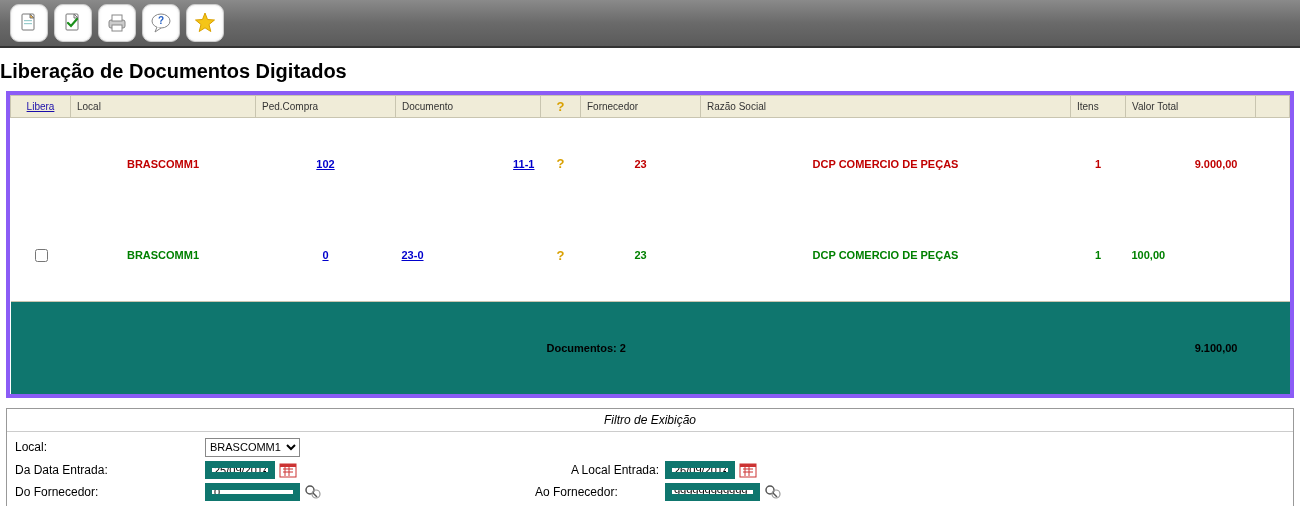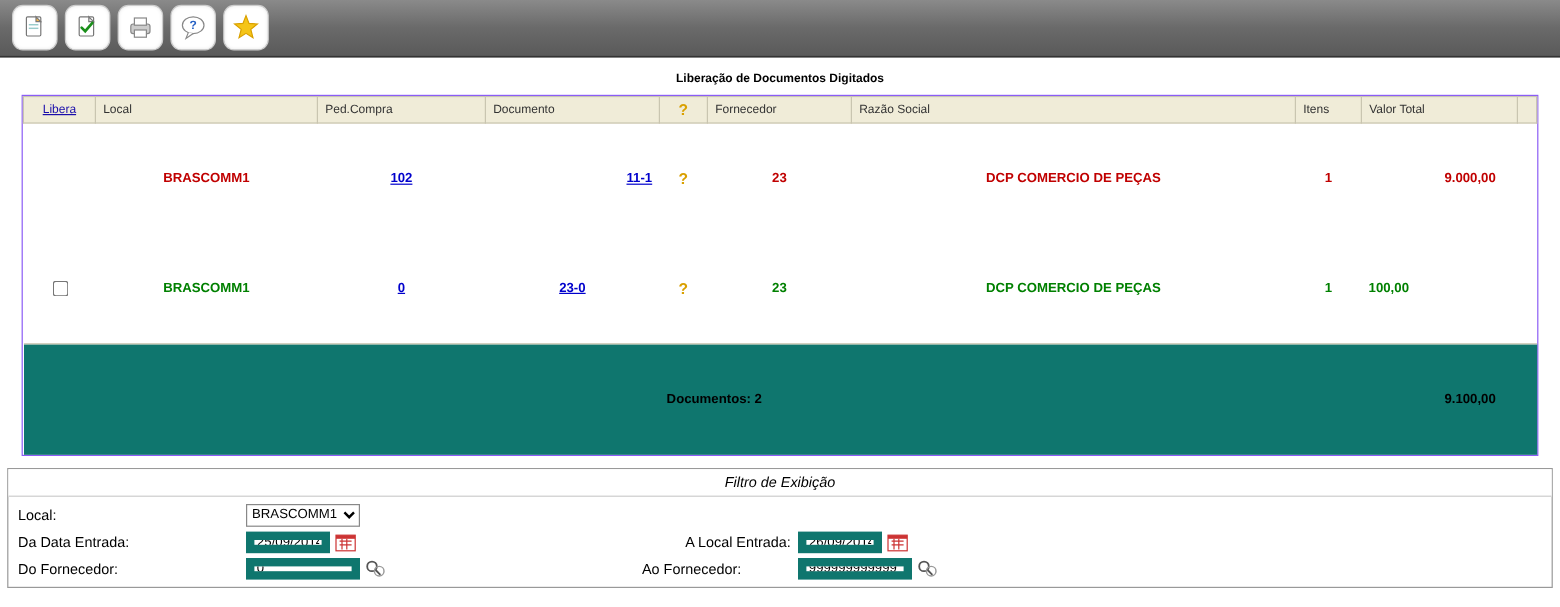--- a/index.html
+++ b/index.html
@@ -35,29 +35,29 @@
   .toolbar-right {
     position: absolute;
     right: 12px;
     top: 4px;
     text-align: right;
     color: #d8d8d8;
     font-size: 10px;
     line-height: 1.3;
   }
   .page-title {
-    text-align: center;
+    text-align: left;
     font-weight: bold;
-    font-size: 10px;
+    font-size: 20px;
     padding: 12px 0 8px 0;
     font-family: Verdana, Arial, sans-serif;
   }
   .main-table-wrap {
-    border: 1px solid #8b5cf6;
-    margin: 0 18px;
+    border: 4px solid #8b5cf6;
+    margin: 0 6px;
   }
   table.main {
     width: 100%;
     border-collapse: collapse;
   }
   table.main th {
     background: #f0ecd8;
     border: 1px solid #c9c5b0;
     font-size: 10px;
     font-weight: normal;
@@ -222,21 +222,21 @@
       <td style="text-align:center">23</td>
       <td style="text-align:center">DCP COMERCIO DE PEÇAS</td>
       <td style="text-align:center">1</td>
       <td style="text-align:right;padding-right:18px">9.000,00</td>
       <td></td>
     </tr>
     <tr class="row-green">
       <td class="checkbox-cell" style="text-align:center"><input type="checkbox" style=""></td>
       <td style="text-align:center">BRASCOMM1</td>
       <td style="text-align:center"><span class="cell-link">0</span></td>
-      <td style="text-align:center"><span class="cell-link">23-0</span></td>
+      <td style=""><span class="cell-link">23-0</span></td>
       <td style="text-align:center"><span class="question-mark">?</span></td>
       <td style="text-align:center">23</td>
       <td style="text-align:center">DCP COMERCIO DE PEÇAS</td>
       <td style="text-align:center">1</td>
       <td style="text-align:left;padding-right:18px">100,00</td>
       <td></td>
     </tr>
     <tr class="summary-row">
       <td colspan="4"></td>
       <td colspan="3" style="text-align:left">Documentos: 2</td>

